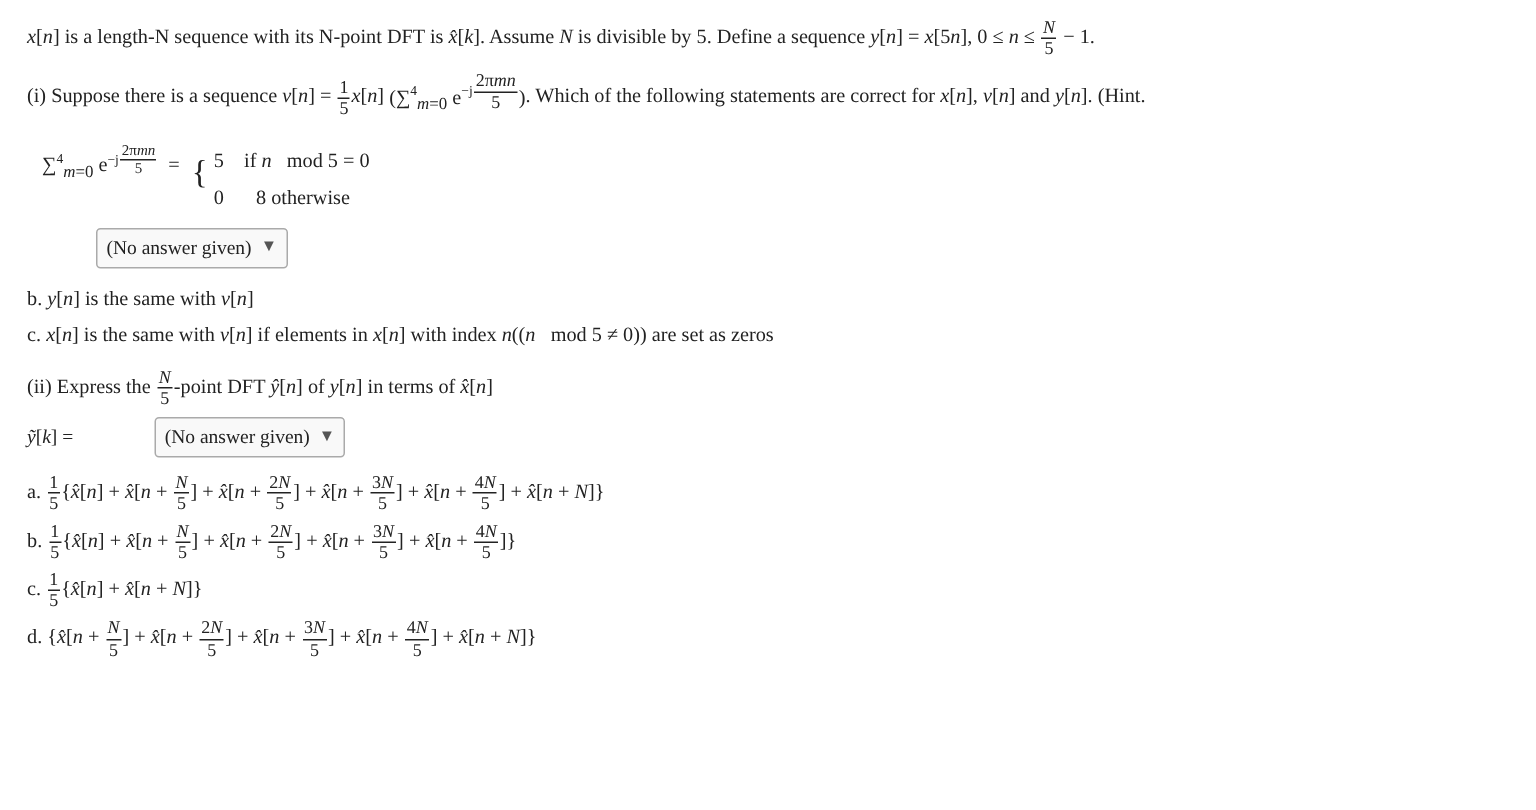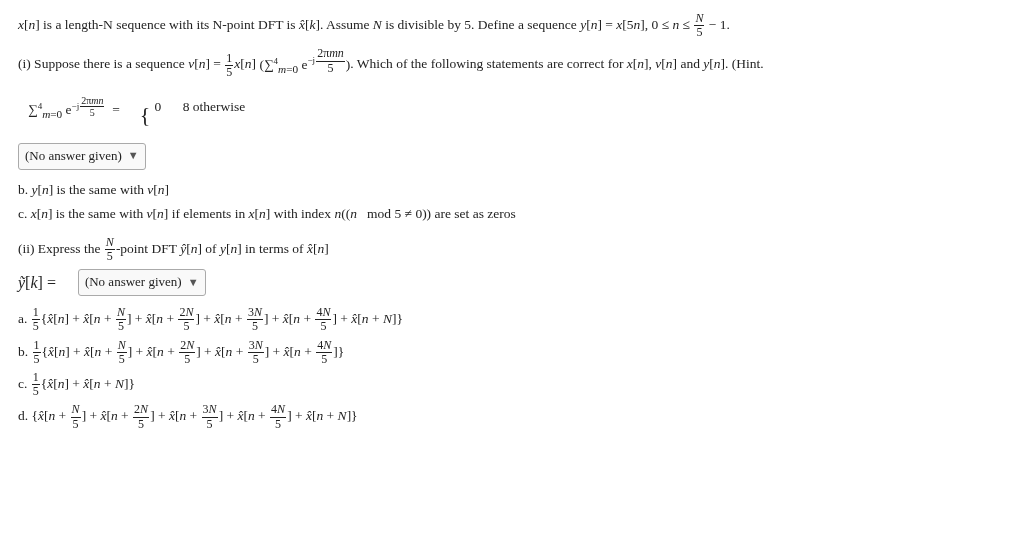--- a/index.html
+++ b/index.html
@@ -23,21 +23,21 @@
     .part-i-text {
       font-size: 13.5px;
       margin-bottom: 16px;
     }
     .piecewise-section {
       display: flex;
       align-items: flex-start;
       margin: 6px 0 6px 10px;
     }
     .piecewise-lhs {
-      margin-right: 20px;
+      margin-right: 8px;
       font-size: 13.5px;
       line-height: 2;
     }
     .piecewise-eq {
       font-size: 22px;
       margin-right: 4px;
       line-height: 1.8;
     }
     .piecewise-rhs {
       display: flex;
@@ -53,20 +53,21 @@
     }
     .dropdown-box {
       display: inline-flex;
       align-items: center;
       border: 1px solid #aaa;
       border-radius: 3px;
       padding: 2px 6px;
       font-size: 13px;
       background: #f9f9f9;
       cursor: pointer;
+      margin-left: 46px;
     }
     .dropdown-arrow {
       margin-left: 6px;
       font-size: 11px;
       color: #555;
     }
     .choices {
       margin: 10px 0 6px 0;
     }
     .choice-item {
@@ -81,22 +82,22 @@
     .part-ii-text {
       font-size: 13.5px;
       margin-bottom: 6px;
     }
     .part-ii-dropdown-row {
       display: flex;
       align-items: center;
       margin-bottom: 10px;
     }
     .yk-label {
-      font-size: 16px;
-      margin-right: 22px;
+      font-size: 13px;
+      margin-right: 8px;
     }
     .choices-ii {
       margin-top: 4px;
     }
     .choice-item-ii {
       font-size: 13.5px;
       margin-bottom: 5px;
       line-height: 1.5;
     }
     sup { font-size: 9px; }
@@ -139,20 +140,23 @@
     <div class="piecewise-lhs">
       ∑<sup>4</sup><sub><i>m</i>=0</sub> e<sup>−j<span class="fraction" style="display:inline-flex;font-size:10px;">
             <span class="num">2π<i>mn</i></span>
             <span class="den">5</span>
           </span></sup>
       &nbsp;=
     </div>
     <div class="piecewise-eq">{</div>
     <div class="piecewise-rhs">
       <div class="piecewise-case">
+        5 &nbsp;&nbsp; if <i>n</i> &nbsp; mod 5 = 0
+      </div>
+      <div class="piecewise-case">
         0 &nbsp;&nbsp; <span style="margin-left:8px;">8   otherwise</span>
       </div>
     </div>
   </div>
 
   <div class="dropdown-row">
     <div class="dropdown-box">
       <span>(No answer given)</span>
       <span class="dropdown-arrow">▼</span>
     </div>

